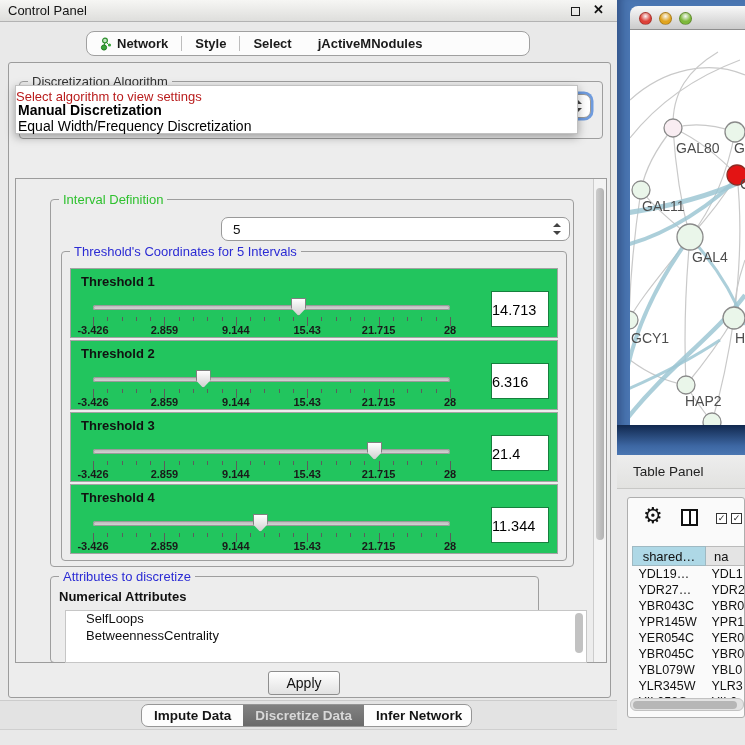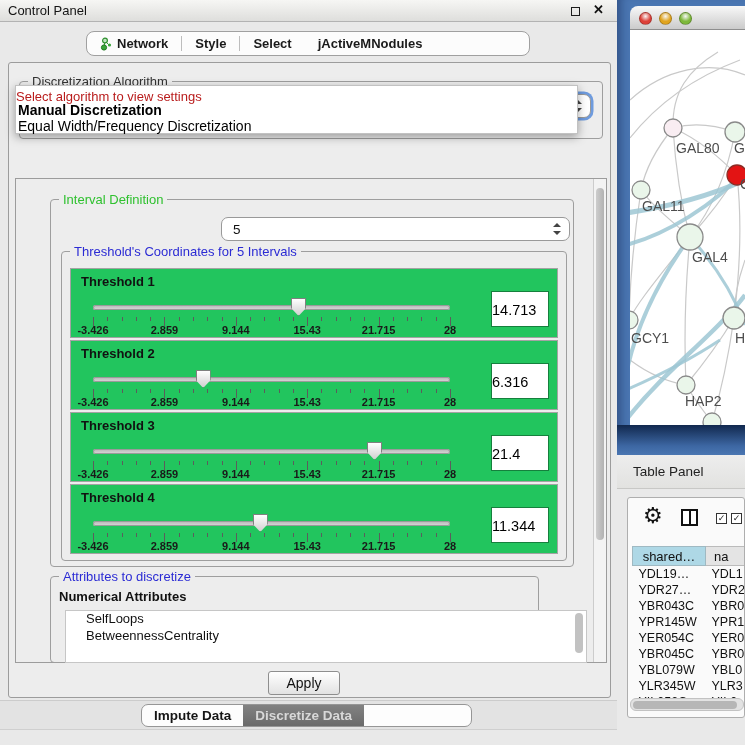--- a/index.html
+++ b/index.html
@@ -379,20 +379,21 @@
   </div>
 
 </div>
 
 <div class="abs apply-btn">Apply</div>
 
 <div class="abs bottom-strip"></div>
 <div class="abs bottom-tabs">
   <span class="btab">Impute Data</span>
   <span class="btab selected">Discretize Data</span>
+  <span class="btab">Infer Network</span>
 </div>
 
 <div class="abs popup">
   <div class="popup-hint">Select algorithm to view settings</div>
   <div class="popup-opt bold">Manual Discretization</div>
   <div class="popup-opt">Equal Width/Frequency Discretization</div>
 </div>
 
 <div class="abs blue-frame"></div>
 <div class="abs net-bottom"></div>

